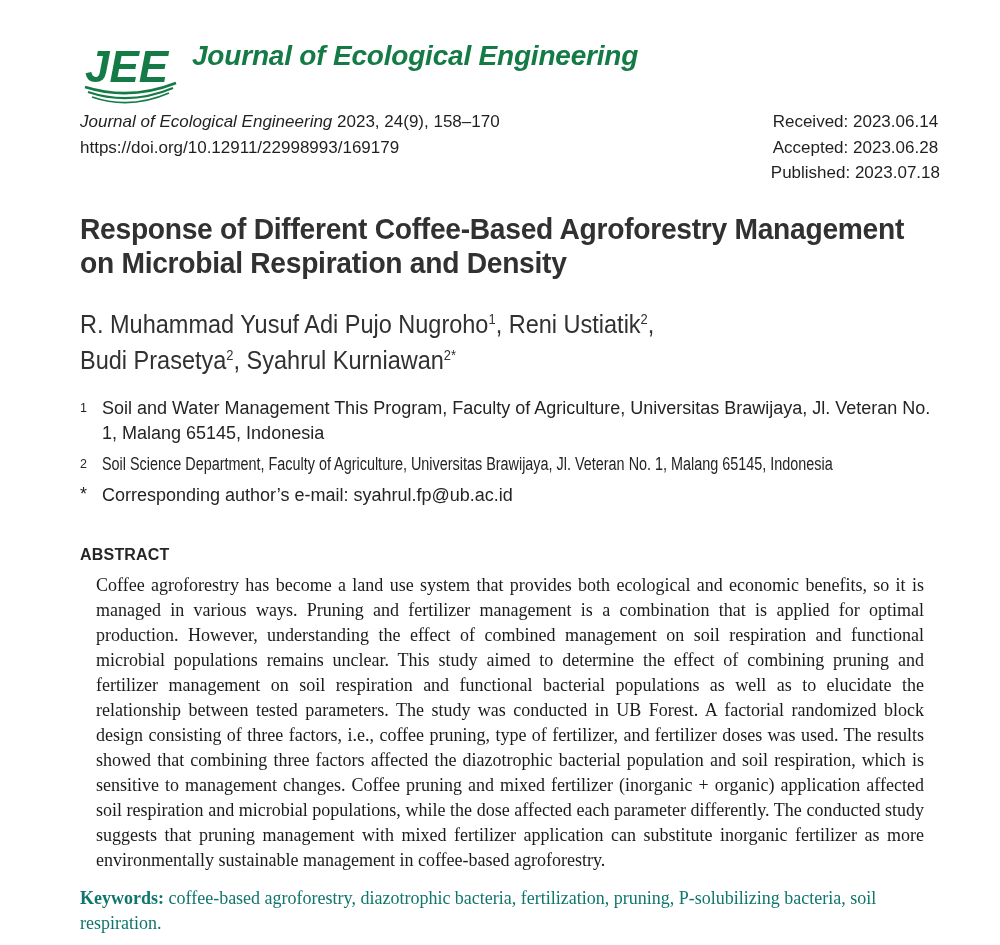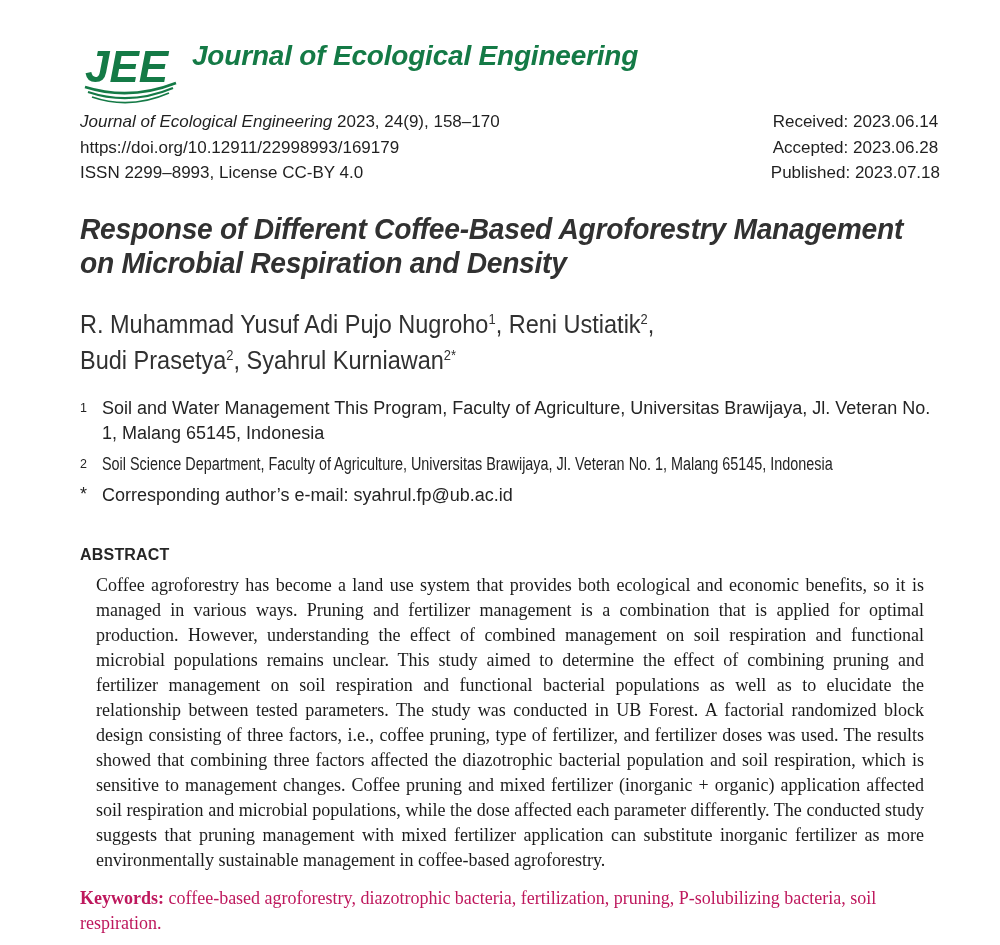--- a/index.html
+++ b/index.html
@@ -20,21 +20,21 @@
   }
 
   
   .meta-row { display: flex; justify-content: space-between; margin-top: 5px;
     font-size: 17px; line-height: 25.5px; color: #1f1f1f; }
   .citation div, .dates div { white-space: nowrap; }
   .dates { text-align: center; }
 
   
   .title { margin: 26px 0 0; font-size: 30px; font-weight: 600; color: #313131;
-    line-height: 34px; letter-spacing: -0.3px; font-style: italic; }
+    line-height: 34px; letter-spacing: -0.3px; }
   .title-line { display: block; white-space: nowrap; transform: scaleX(0.94);
     transform-origin: 0 50%; }
 
   
   .authors { margin-top: 24px; font-size: 25px; color: #313131; line-height: 31px; }
   .author-line { display: block; white-space: nowrap; transform: scaleX(0.94);
     transform-origin: 0 50%; }
   .authors sup { font-size: 0.55em; }
 
   
@@ -47,21 +47,21 @@
     transform: scaleX(0.80); transform-origin: 0 50%; }
 
   
   .abstract-heading { margin: 38px 0 0; font-size: 16px; font-weight: bold;
     color: #262626; letter-spacing: 0.2px; }
   .abstract-text { margin: 9px 16px 0; font-family: "Liberation Serif", serif;
     font-size: 18px; line-height: 25px; text-align: justify; color: #1b1b1b; }
 
   
   .keywords { margin: 13px 0 0; font-family: "Liberation Serif", serif;
-    font-size: 18px; line-height: 25px; color: #be185d; }
+    font-size: 18px; line-height: 25px; color: #0f766e; }
   .keywords b { font-weight: bold; }
 </style>
 </head>
 <body>
 
 <div class="page">
 
   <header class="logo-row">
     <svg class="logo-svg" viewBox="0 0 102 64" aria-hidden="true">
       <text x="5" y="42" font-family="Liberation Sans, sans-serif" font-size="44" font-weight="bold" font-style="italic" fill="currentColor">JEE</text>
@@ -69,21 +69,20 @@
       <path d="M8 52 Q 50 66, 93 48" stroke="currentColor" stroke-width="2.1" fill="none"></path>
       <path d="M12 57 Q 50 70, 89 53" stroke="currentColor" stroke-width="1.7" fill="none"></path>
     </svg>
     <div class="journal-name">Journal of Ecological Engineering</div>
   </header>
 
   <div class="meta-row">
     <div class="citation">
       <div><i>Journal of Ecological Engineering</i><span> 2023, 24(9), 158–170</span></div>
       <div>https://doi.org/10.12911/22998993/169179</div>
-      <div>ISSN 2299–8993, License CC-BY 4.0</div>
     </div>
     <div class="dates">
       <div>Received: 2023.06.14</div>
       <div>Accepted: 2023.06.28</div>
       <div>Published: 2023.07.18</div>
     </div>
   </div>
 
   <h1 class="title">
     <span class="title-line">Response of Different Coffee-Based Agroforestry Management</span>

